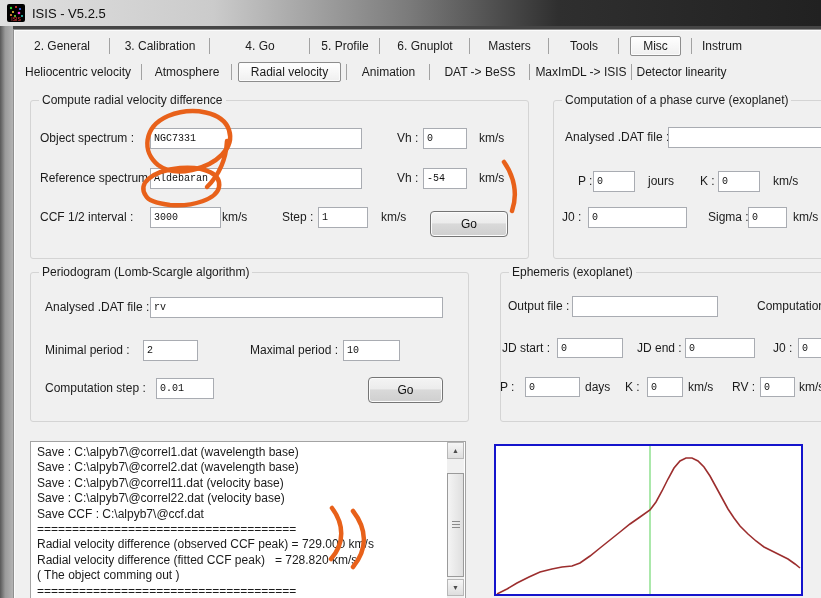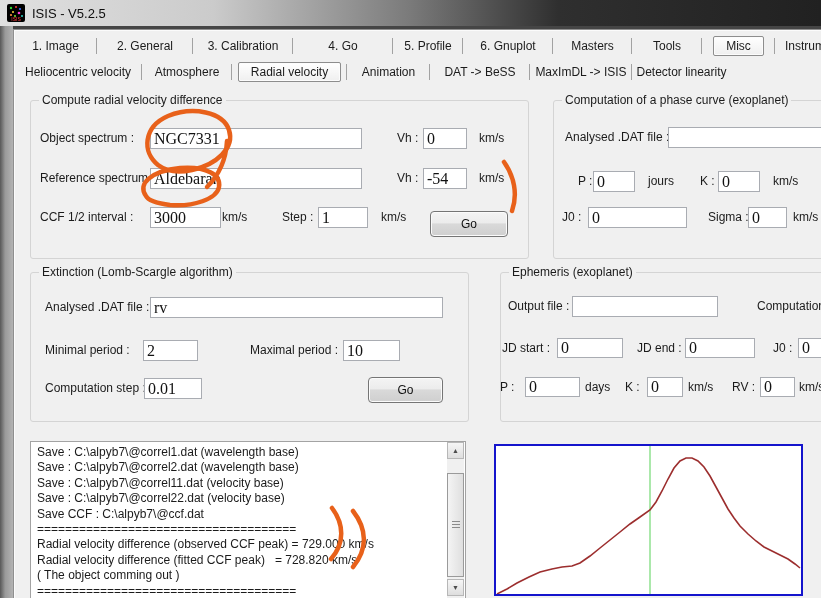--- a/index.html
+++ b/index.html
@@ -26,21 +26,21 @@
   .tabcell{position:relative;display:flex;align-items:center;justify-content:center;flex:none;}
   .tabcell::after{content:"";position:absolute;right:0;top:5px;height:16px;width:1px;background:#a2a2a2;}
   .tabcell:last-child::after{display:none;}
   .selbox{border:1px solid #8d8d8d;border-radius:2px;background:linear-gradient(#ffffff,#efefef);
     box-shadow:inset 0 0 0 1px #fcfcfc;padding:2px 12px;}
   
   .group{border:1px solid #d4d4d4;border-radius:3px;}
   .gtitle{position:absolute;top:-8px;left:8px;background:#f0f0f0;padding:0 3px;line-height:15px;white-space:nowrap;}
   .flabel{line-height:21px;white-space:nowrap;}
   .tbox{height:21px;border:1px solid #a9acb2;background:#fff;color:#111;
-    font-family:Liberation Serif, serif;font-size:16px;padding:0 3px;box-sizing:border-box;outline:none;}
+    font-family:Liberation Mono, monospace;font-size:10px;padding:0 3px;box-sizing:border-box;outline:none;}
   .btn{border:1px solid #757575;border-radius:4px;color:#111;
     background:linear-gradient(#f4f4f4,#ececec 45%,#d9d9d9 50%,#cfcfcf);
     box-shadow:inset 0 0 0 1px #fbfbfb;
     font-family:"Liberation Sans",sans-serif;font-size:12px;}
   
   .logbox{left:30px;top:441px;width:436px;height:160px;background:#fff;border:1px solid #a3a3a3;
     box-sizing:border-box;padding:3px 24px 0 6px;overflow:hidden;}
   .logline{white-space:pre;line-height:15.4px;}
   .sb{left:447px;top:442px;width:17px;height:156px;background:#f0f0f0;}
   .sbbtn{left:0;width:17px;height:17px;box-sizing:border-box;border:1px solid #b7b7b7;
@@ -69,23 +69,20 @@
     <circle cx="4" cy="11" r="1.1" fill="#ff8c3b"></circle>
       <circle cx="8" cy="12" r="0.9" fill="#7fff3b"></circle>
     <text x="9" y="16.5" text-anchor="middle" font-size="5" fill="#ff4040" font-family="Liberation Sans, sans-serif">ISIS</text>
   </svg>
   <span class="ttl">ISIS - V5.2.5</span>
 </div>
 <div class="abs frame-left"></div>
 <div class="abs client"></div>
 
 <div class="abs tabs" style="top:33px;">
-  <div class="tabcell" style="width:83px">
-      <span>1. Image</span>
-    </div>
   <div class="tabcell" style="width:96px">
       <span>2. General</span>
     </div>
   <div class="tabcell" style="width:100px">
       <span>3. Calibration</span>
     </div>
   <div class="tabcell" style="width:100px">
       <span>4. Go</span>
     </div>
   <div class="tabcell" style="width:70px">
@@ -166,30 +163,30 @@
 <span class="abs flabel" style="left:700px;top:171px;">K :</span>
 <input class="abs tbox" style="left: 718px; top: 171px; width: 42px;" value="0">
 <span class="abs flabel" style="left:773px;top:171px;">km/s</span>
 <span class="abs flabel" style="left:562px;top:207px;">J0 :</span>
 <input class="abs tbox" style="left: 588px; top: 207px; width: 99px;" value="0">
 <span class="abs flabel" style="left:708px;top:207px;">Sigma :</span>
 <input class="abs tbox" style="left: 748px; top: 207px; width: 39px;" value="0">
 <span class="abs flabel" style="left:793px;top:207px;">km/s</span>
 
 <div class="abs group" style="left:30px;top:272px;width:437px;height:148px;">
-  <span class="gtitle">Extinction (Lomb-Scargle algorithm)</span>
+  <span class="gtitle">Periodogram (Lomb-Scargle algorithm)</span>
 </div>
 <span class="abs flabel" style="left:45px;top:297px;">Analysed .DAT file :</span>
 <input class="abs tbox" style="left: 150px; top: 297px; width: 293px;" value="rv">
 <span class="abs flabel" style="left:45px;top:340px;">Minimal period :</span>
 <input class="abs tbox" style="left: 143px; top: 340px; width: 55px;" value="2">
 <span class="abs flabel" style="left:250px;top:340px;">Maximal period :</span>
 <input class="abs tbox" style="left: 343px; top: 340px; width: 57px;" value="10">
 <span class="abs flabel" style="left:45px;top:378px;">Computation step :</span>
-<input class="abs tbox" style="left: 144px; top: 378px; width: 58px;" value="0.01">
+<input class="abs tbox" style="left: 156px; top: 378px; width: 58px;" value="0.01">
 <button class="abs btn" style="left:368px;top:377px;width:75px;height:26px;">Go</button>
 
 <div class="abs group" style="left:500px;top:272px;width:333px;height:148px;">
   <span class="gtitle">Ephemeris (exoplanet)</span>
 </div>
 <span class="abs flabel" style="left:508px;top:296px;">Output file :</span>
 <input class="abs tbox" style="left: 572px; top: 296px; width: 146px;" value="">
 <span class="abs flabel" style="left:757px;top:296px;">Computation s</span>
 <span class="abs flabel" style="left:502px;top:338px;">JD start :</span>
 <input class="abs tbox" style="left: 557px; top: 338px; width: 66px; height: 20px;" value="0">

